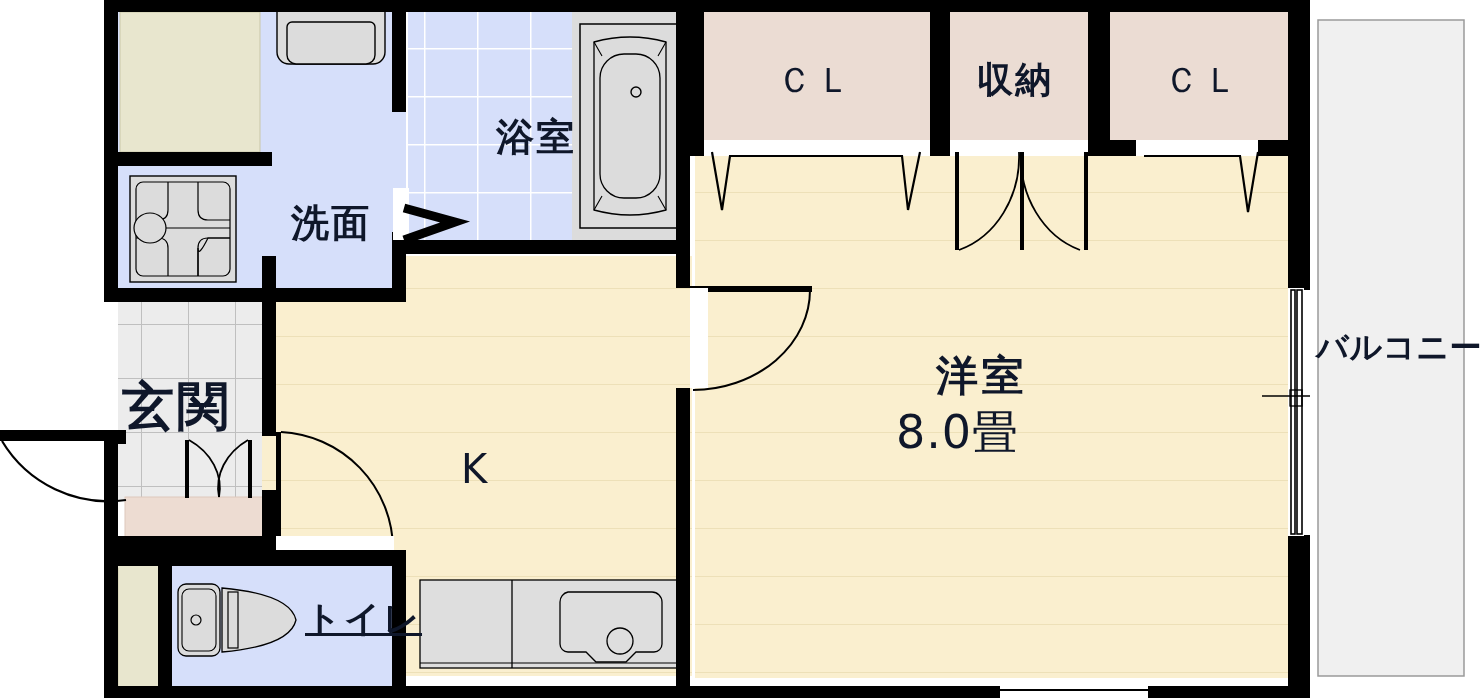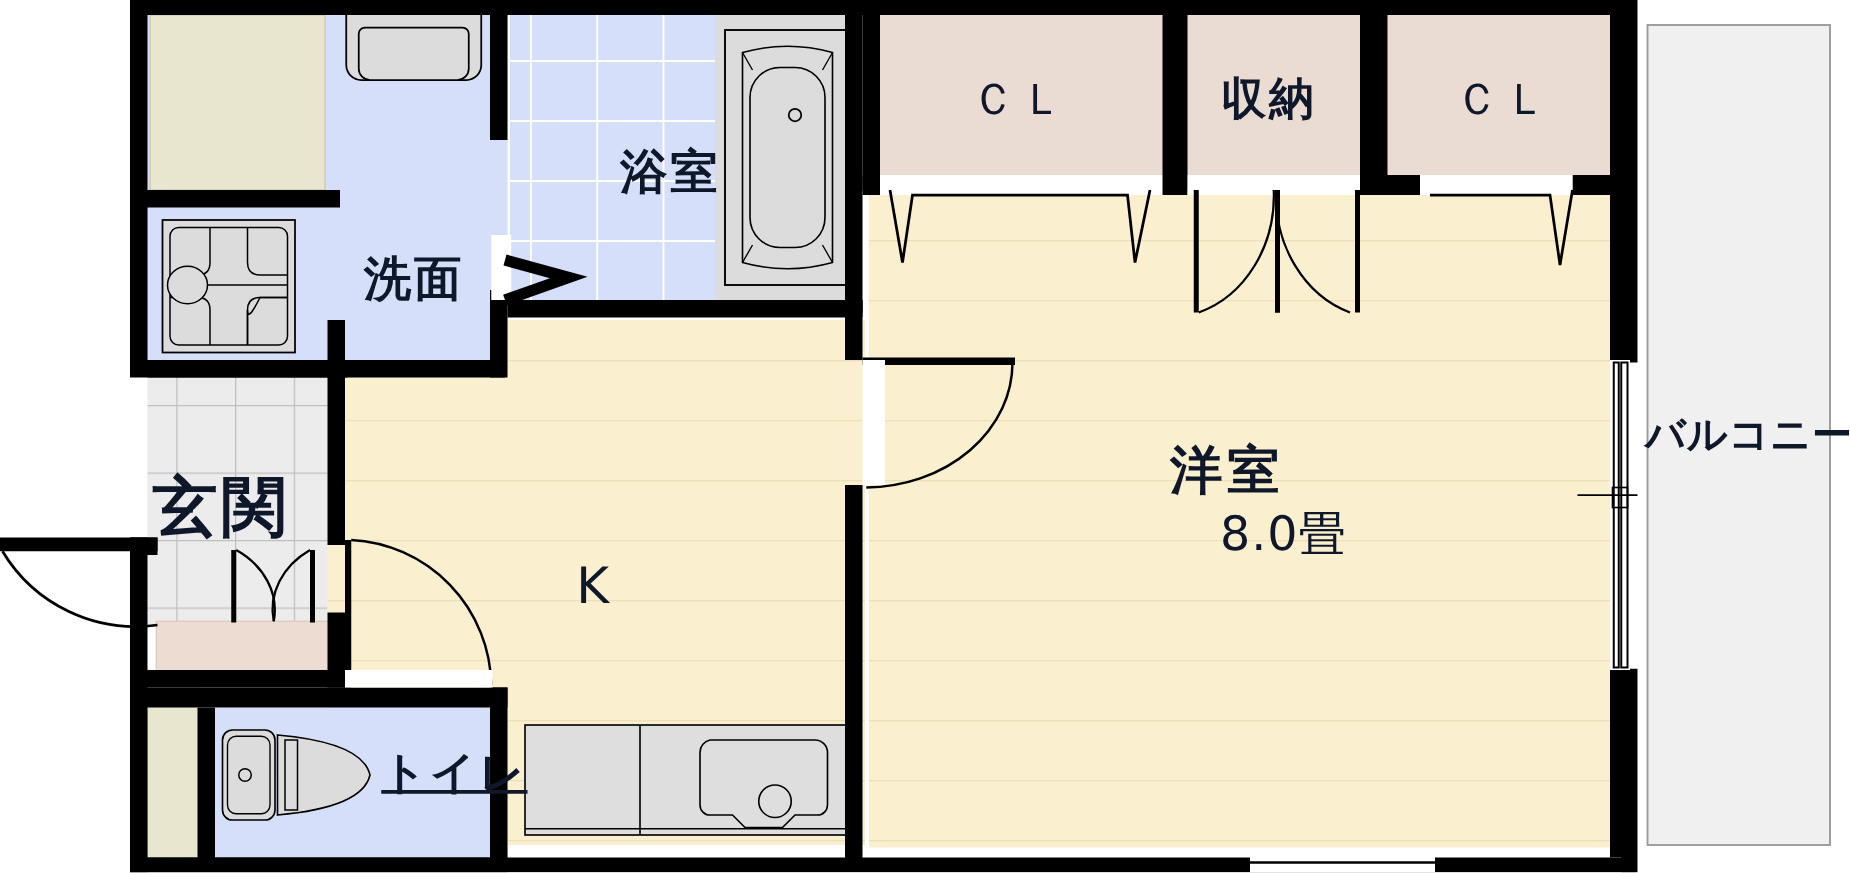--- a/index.html
+++ b/index.html
@@ -231,17 +231,17 @@
 
 <div class="lbl" style="left:461px;top:448px;font-size:40px;font-weight:400;">K</div>
 
 <div class="lbl jp" style="left:777px;top:62px;font-size:35px;font-weight:400;letter-spacing:.12em;">ＣＬ</div>
 
 <div class="lbl jp" style="left:977px;top:61px;font-size:36px;text-align:right;">収納</div>
 
 <div class="lbl jp" style="left:1164px;top:62px;font-size:35px;font-weight:400;letter-spacing:.12em;">ＣＬ</div>
 
 <div class="lbl jp two" style="left:936px;top:352px;font-size:42px;letter-spacing:.09em;">洋室</div>
-<div class="lbl two" style="left:976px;top:406px;font-size:38px;font-weight:400;letter-spacing:.02em;font-family:'DejaVu Sans','Liberation Sans',sans-serif;">8.0畳</div>
+<div class="lbl two" style="left:896px;top:406px;font-size:46px;font-weight:400;letter-spacing:.02em;font-family:'DejaVu Sans','Liberation Sans',sans-serif;">8.0畳</div>
 
 <div class="lbl jp" style="left:1316px;top:330px;font-size:32px;letter-spacing:.02em;">バルコニー</div>
 
 </div>
 
 </body></html>

